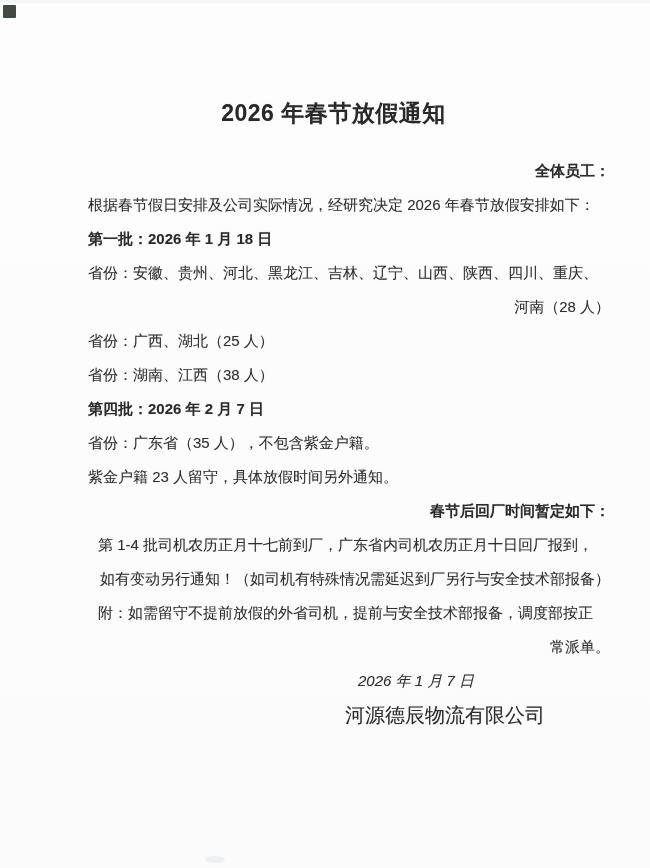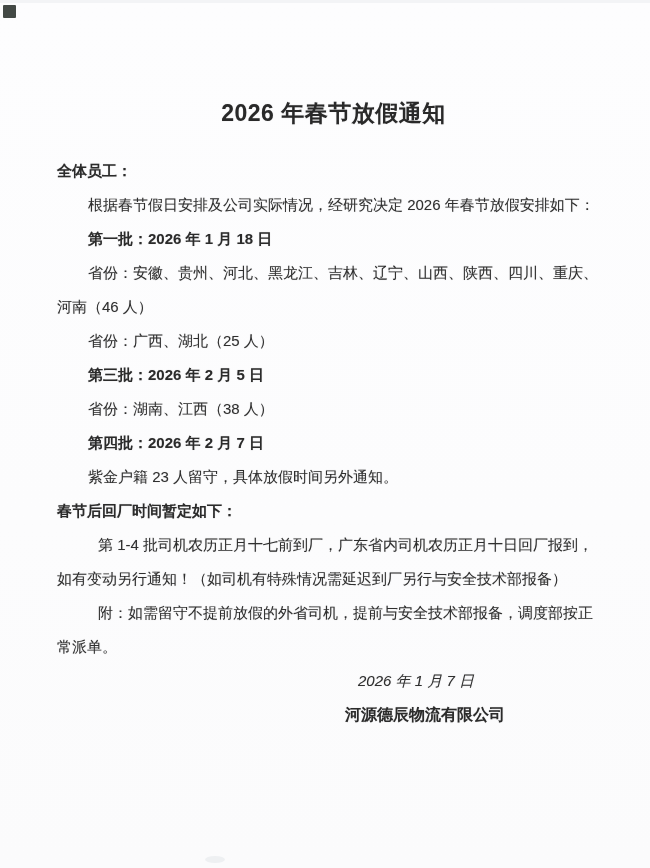--- a/index.html
+++ b/index.html
@@ -54,55 +54,55 @@
     letter-spacing: 0.5px;
   }
   .body-text { margin-top: 24px; }
   .l {
     margin: 0;
     line-height: 34px;
     font-size: 15px;
     padding-left: 31px;   
     white-space: nowrap;
   }
-  .flush   { padding-left: 0; }      
+  .flush   { padding-left: 0; text-align: right; }      
   .indent2 { padding-left: 41px; }   
   .b { font-weight: bold; color: #2b2b2b; }
   .date-line { padding-left: 301px; font-style: italic; }           
   .company-line {
     padding-left: 288px;                        
-    font-weight: bold;
-    font-size: 16px;
+    font-weight: normal;
+    font-size: 20px;
     color: #2b2b2b;
   }
 </style>
 </head>
 <body>
 
 <div class="page">
   <div class="top-strip"></div>
   <div class="corner-mark"></div>
   <div class="bottom-smudge"></div>
 
   <h1 class="title">2026 年春节放假通知</h1>
 
   <div class="body-text">
     <p class="l flush b">全体员工：</p>
     <p class="l">根据春节假日安排及公司实际情况，经研究决定 2026 年春节放假安排如下：</p>
 
     <p class="l b">第一批：2026 年 1 月 18 日</p>
     <p class="l">省份：安徽、贵州、河北、黑龙江、吉林、辽宁、山西、陕西、四川、重庆、</p>
-    <p class="l flush">河南（46 人）</p>
+    <p class="l flush">河南（28 人）</p>
 
     <p class="l">省份：广西、湖北（25 人）</p>
 
-    <p class="l b">第三批：2026 年 2 月 5 日</p>
     <p class="l">省份：湖南、江西（38 人）</p>
 
     <p class="l b">第四批：2026 年 2 月 7 日</p>
+    <p class="l">省份：广东省（35 人），不包含紫金户籍。</p>
     <p class="l">紫金户籍 23 人留守，具体放假时间另外通知。</p>
 
     <p class="l flush b">春节后回厂时间暂定如下：</p>
     <p class="l indent2">第 1-4 批司机农历正月十七前到厂，广东省内司机农历正月十日回厂报到，</p>
     <p class="l flush">如有变动另行通知！（如司机有特殊情况需延迟到厂另行与安全技术部报备）</p>
     <p class="l indent2">附：如需留守不提前放假的外省司机，提前与安全技术部报备，调度部按正</p>
     <p class="l flush">常派单。</p>
 
     <p class="l date-line">2026 年 1 月 7 日</p>
     <p class="l company-line">河源德辰物流有限公司</p>

